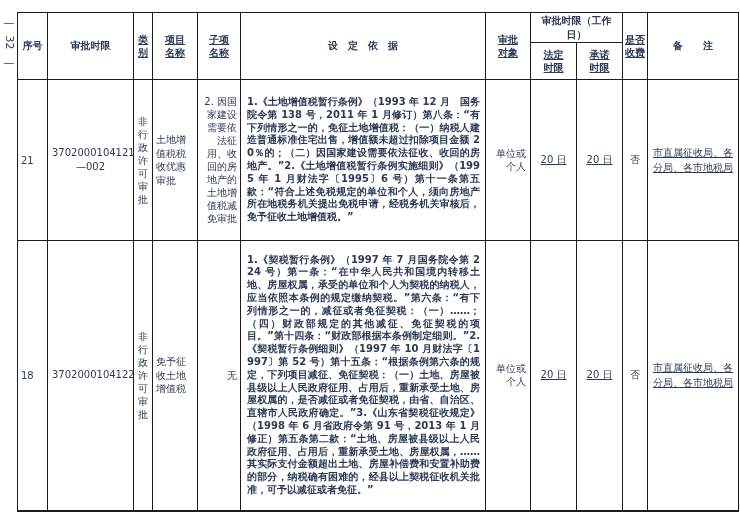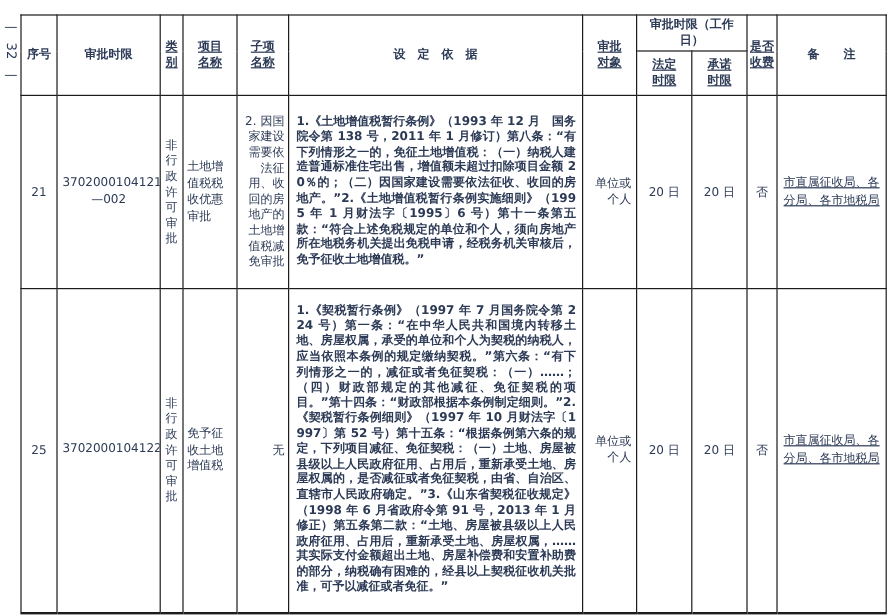--- a/index.html
+++ b/index.html
@@ -56,35 +56,35 @@
     text-align: center;
     padding: 1px 2px;
     line-height: 1.35;
   }
   th.pre { white-space: pre-line; text-decoration: underline; }
   tr.hdr1 { height: 25px; }
   tr.hdr2 { height: 37px; }
   tr.r21  { height: 161px; }
   tr.r22  { height: 270px; }
 
-  td.c-serial { text-align: center; }
+  td.c-serial { }
   td.c-code   { text-align: center; line-height: 1.4; padding: 1px 4px; }
   td.c-cat    { text-align: center; padding: 0 2px; word-break: break-all; line-height: 1.3; }
   td.c-name   { text-align: left; padding: 1px 3px; word-break: break-all; line-height: 1.35; }
   td.c-sub    { text-align: right; padding: 2px 3px; word-break: break-all; line-height: 1.3; vertical-align: middle; }
   td.c-basis  {
     text-align: justify;
     text-justify: inter-ideograph;
     padding: 3px 5px 3px 6px;
     line-height: 12.8px;
     word-break: break-all;
     font-weight: bold;
   }
   td.c-target { text-align: right; padding: 1px 4px; word-break: break-all; line-height: 1.35; }
-  td.c-limit  { text-align: center; }
+  td.c-limit  { text-align: center; text-decoration: underline; }
   td.c-fee    { text-align: center; }
   td.c-remark {
     text-align: justify;
     text-justify: inter-ideograph;
     text-align-last: left;
     padding: 2px 5px;
     word-break: break-all;
     line-height: 1.5;
     text-decoration: underline;
   }
@@ -147,21 +147,21 @@
         <td class="c-name">土地增值税税收优惠审批</td>
         <td class="c-sub">2. 因国家建设需要依法征用、收回的房地产的土地增值税减免审批</td>
         <td class="c-basis">1.《土地增值税暂行条例》（1993 年 12 月　国务院令第 138 号，2011 年 1 月修订）第八条：“有下列情形之一的，免征土地增值税：（一）纳税人建造普通标准住宅出售，增值额未超过扣除项目金额 20％的；（二）因国家建设需要依法征收、收回的房地产。”2.《土地增值税暂行条例实施细则》（1995 年 1 月财法字〔1995〕6 号）第十一条第五款：“符合上述免税规定的单位和个人，须向房地产所在地税务机关提出免税申请，经税务机关审核后，免予征收土地增值税。”</td>
         <td class="c-target">单位或个人</td>
         <td class="c-limit">20 日</td>
         <td class="c-limit">20 日</td>
         <td class="c-fee">否</td>
         <td class="c-remark">市直属征收局、各分局、各市地税局</td>
       </tr>
       <tr class="r22">
-        <td class="c-serial">25</td>
+        <td class="c-serial">18</td>
         <td class="c-code">3702000104122</td>
         <td class="c-cat">非行政许可审批</td>
         <td class="c-name">免予征收土地增值税</td>
         <td class="c-sub">无</td>
         <td class="c-basis">1.《契税暂行条例》（1997 年 7 月国务院令第 224 号）第一条：“在中华人民共和国境内转移土地、房屋权属，承受的单位和个人为契税的纳税人，应当依照本条例的规定缴纳契税。”第六条：“有下列情形之一的，减征或者免征契税：（一）……；（四）财政部规定的其他减征、免征契税的项目。”第十四条：“财政部根据本条例制定细则。”2.《契税暂行条例细则》（1997 年 10 月财法字〔1997〕第 52 号）第十五条：“根据条例第六条的规定，下列项目减征、免征契税：（一）土地、房屋被县级以上人民政府征用、占用后，重新承受土地、房屋权属的，是否减征或者免征契税，由省、自治区、直辖市人民政府确定。”3.《山东省契税征收规定》（1998 年 6 月省政府令第 91 号，2013 年 1 月修正）第五条第二款：“土地、房屋被县级以上人民政府征用、占用后，重新承受土地、房屋权属，……其实际支付金额超出土地、房屋补偿费和安置补助费的部分，纳税确有困难的，经县以上契税征收机关批准，可予以减征或者免征。”</td>
         <td class="c-target">单位或个人</td>
         <td class="c-limit">20 日</td>
         <td class="c-limit">20 日</td>
         <td class="c-fee">否</td>
         <td class="c-remark">市直属征收局、各分局、各市地税局</td>

